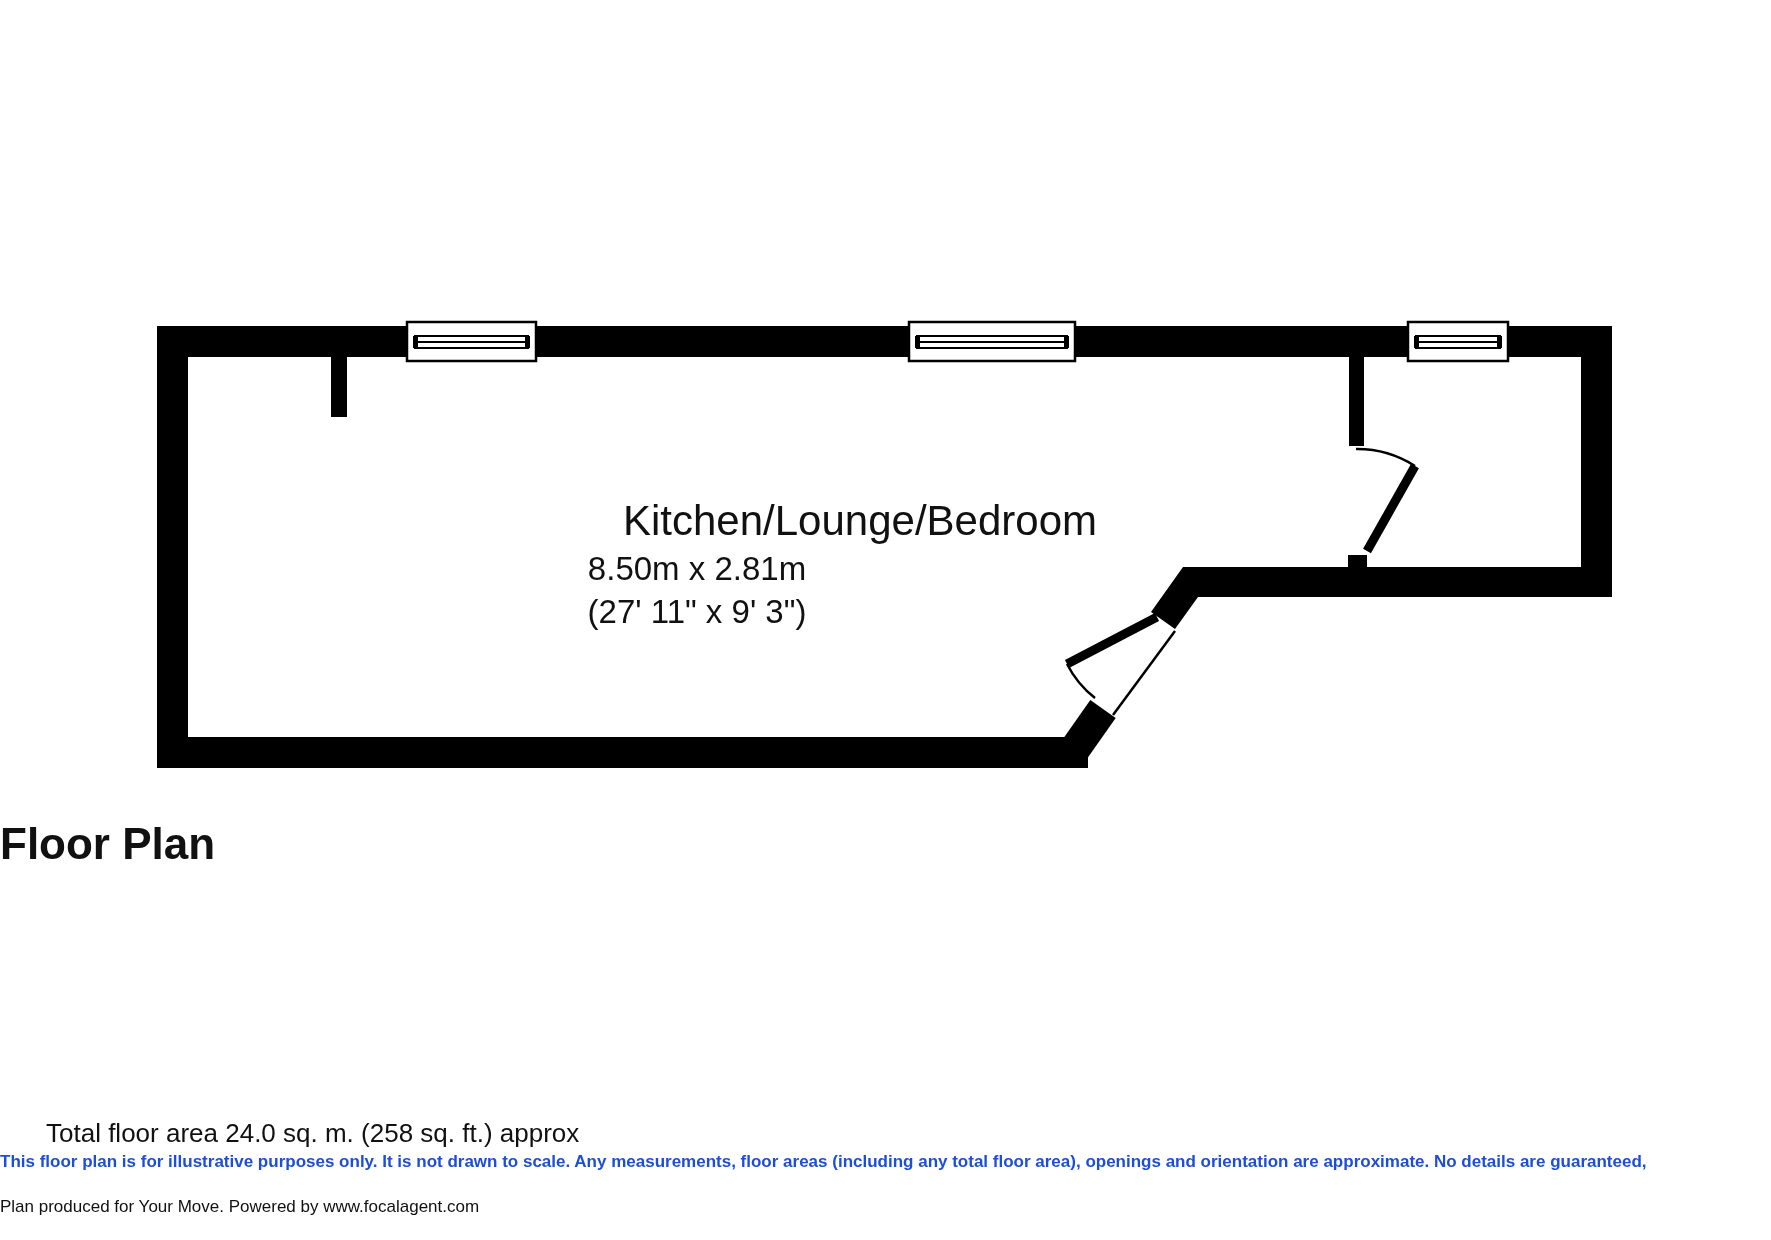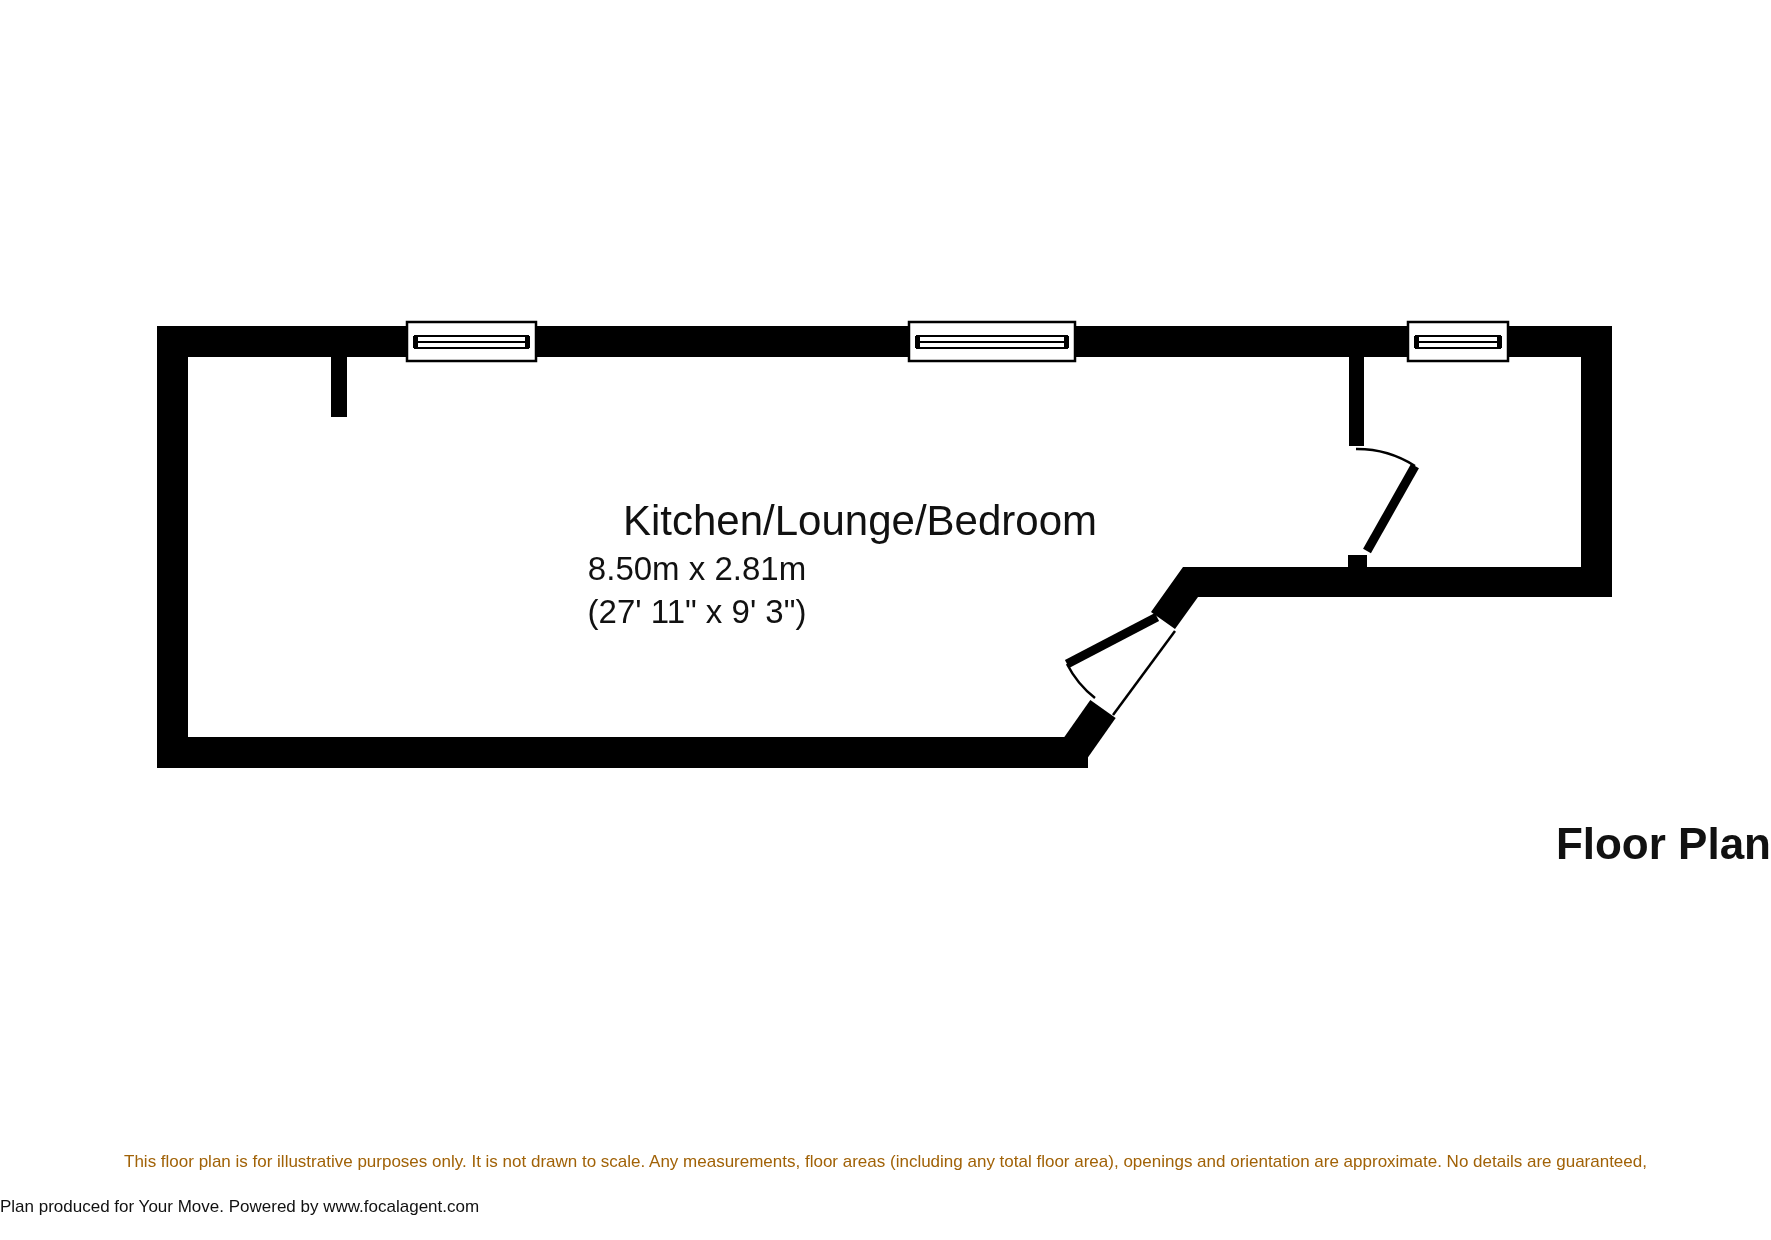--- a/index.html
+++ b/index.html
@@ -27,33 +27,33 @@
   .room-label-shower {
     left: 1374px; top: 402px; width: 220px;
     text-align: center; color: #111111;
   }
   .room-label-shower .room-name { font-size: 20px; line-height: 25px; }
   .room-label-shower .room-dims { font-size: 16px; line-height: 21px; }
   .room-label-shower .room-dims-imp { font-size: 15px; line-height: 20px; }
 
   .plan-title {
     left: 0; top: 818px; width: 1771px;
-    text-align: right; font-weight: bold; font-size: 44px; line-height: 52px;
+    text-align: left; font-weight: bold; font-size: 44px; line-height: 52px;
     color: #111111;
   }
 
   .total-area {
     left: 46px; top: 1118px; width: 1200px;
     font-size: 26px; line-height: 30px; color: #111111;
     text-align: left;
   }
 
   .disclaimer {
     left: 0; top: 1150px; width: 1771px;
-    text-align: center; font-size: 17px; line-height: 23px; color: #a16207;
+    text-align: left; font-size: 17px; line-height: 23px; color: #1d4ed8; font-weight: bold;
   }
 
   .credit {
     left: 0; top: 1196px; width: 1771px;
     font-size: 17px; line-height: 22px; color: #111111;
   }
 </style>
 </head>
 <body>
 
@@ -115,20 +115,21 @@
 
   <div class="abs room-label-main">
     <div class="room-name">Kitchen/Lounge/Bedroom</div>
     <div class="room-dims">8.50m x 2.81m</div>
     <div class="room-dims-imp">(27' 11" x 9' 3")</div>
   </div>
 
 
   <div class="abs plan-title">Floor Plan</div>
 
+  <div class="abs total-area">Total floor area 24.0 sq. m. (258 sq. ft.) approx</div>
 
   <div class="abs disclaimer">
     <div>This floor plan is for illustrative purposes only. It is not drawn to scale. Any measurements, floor areas (including any total floor area), openings and orientation are approximate. No details are guaranteed,</div>
   </div>
 
   <div class="abs credit">Plan produced for Your Move. Powered by www.focalagent.com</div>
 
 </div>
 
 </body></html>

